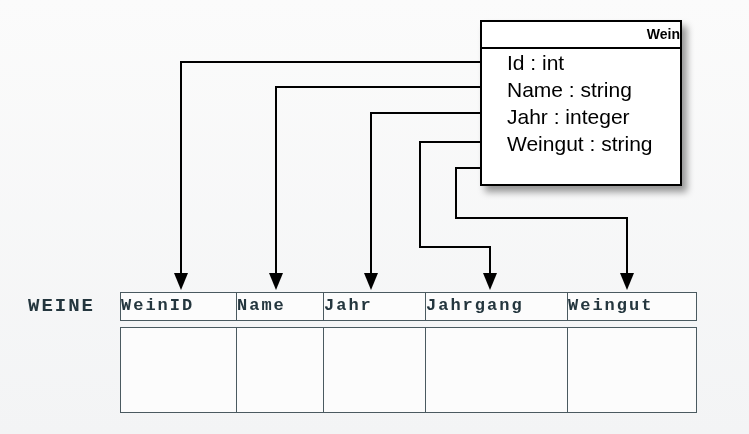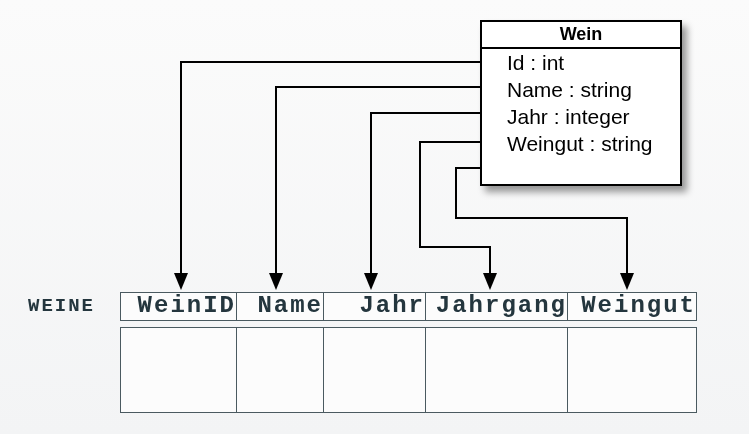--- a/index.html
+++ b/index.html
@@ -43,22 +43,22 @@
     width: 202px;
     height: 166px;
     box-sizing: border-box;
     background: #ffffff;
     border: 2.5px solid #000;
     box-shadow: 5px 6px 7px rgba(0,0,0,0.40);
   }
   .class-title {
     height: 25px;
     line-height: 25px;
-    text-align: center;
-    font-size: 18px;
+    text-align: right;
+    font-size: 14px;
     font-weight: bold;
     color: #000;
     border-bottom: 2px solid #000;
   }
   .class-attr {
     height: 27px;
     line-height: 27px;
     padding-left: 25px;
     font-size: 21px;
     color: #000;
@@ -88,23 +88,23 @@
     box-sizing: border-box;
     border: 1.5px solid #4a5a60;
     display: flex;
     background: #fcfcfc;
   }
   .db-header { top: 292px; height: 29px; }
   .db-body   { top: 327px; height: 86px; }
   .db-cell {
     box-sizing: border-box;
     border-right: 1.5px solid #4a5a60;
-    text-align: right;
+    text-align: left;
     line-height: 25px;
-    font-size: 24px;
+    font-size: 17px;
     overflow: hidden;
   }
   .db-cell:last-child { border-right: none; flex: 1; }
   .c1 { width: 116px; }
   .c2 { width: 87px; }
   .c3 { width: 102px; }
   .c4 { width: 142px; }
 </style>
 </head>
 <body>

